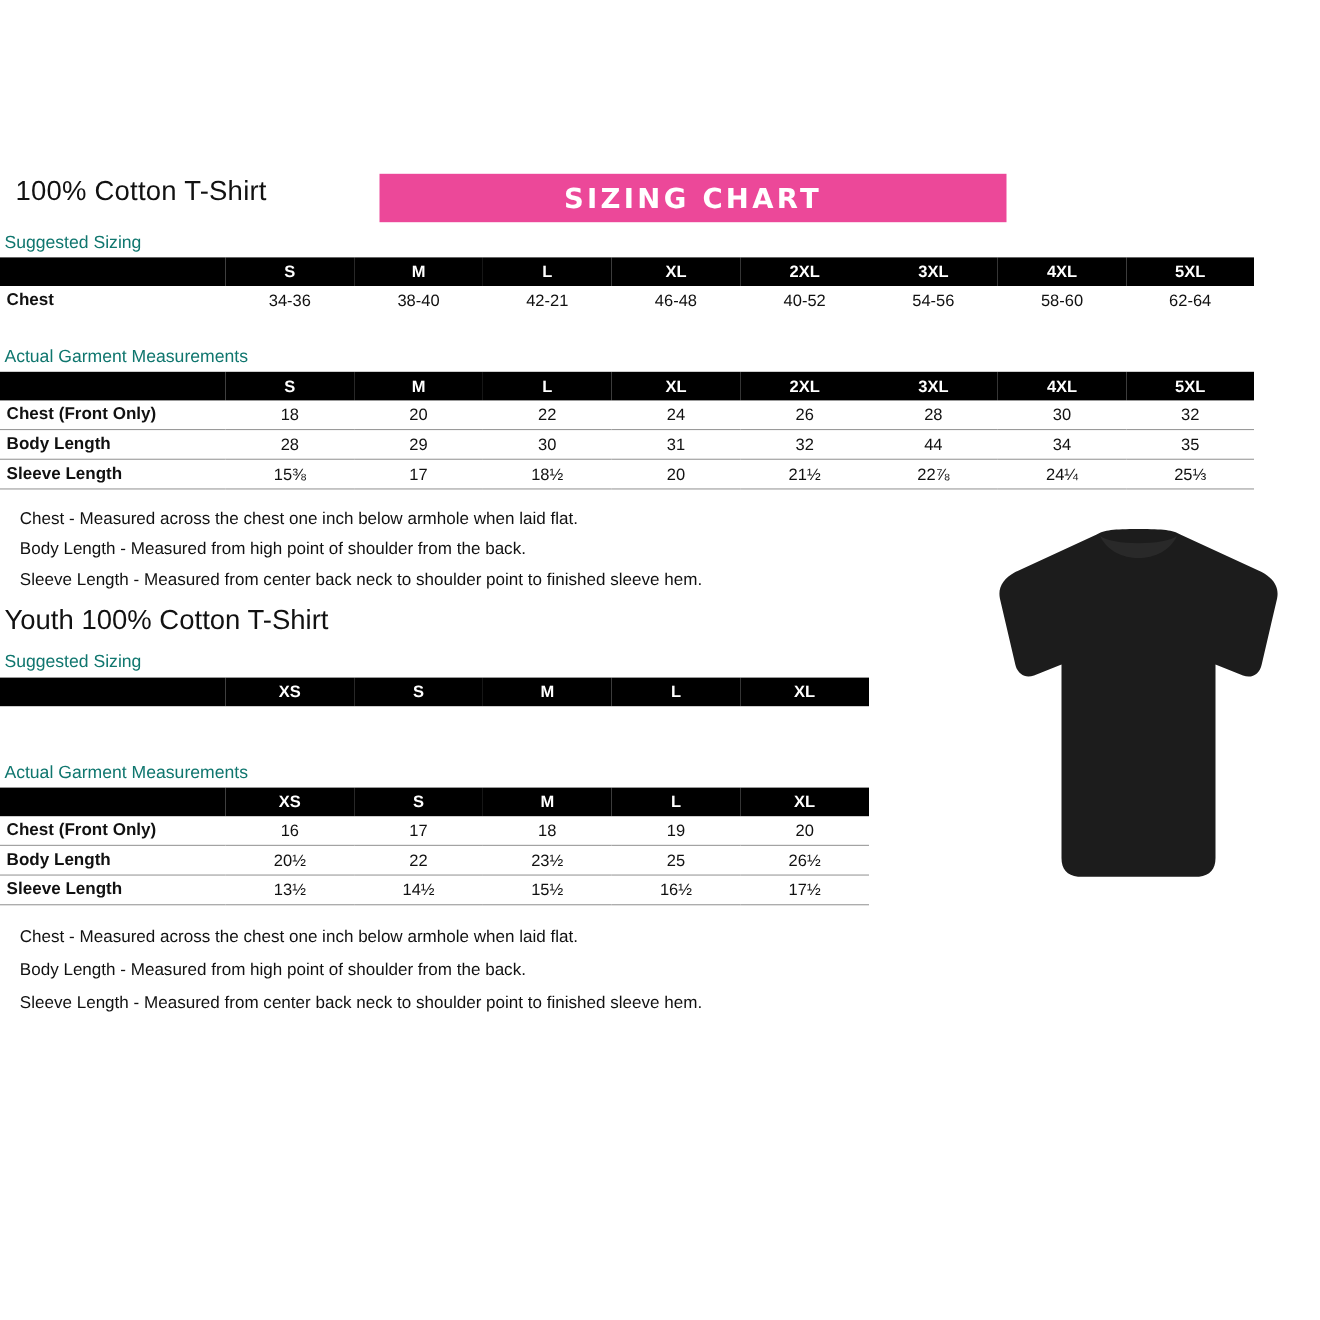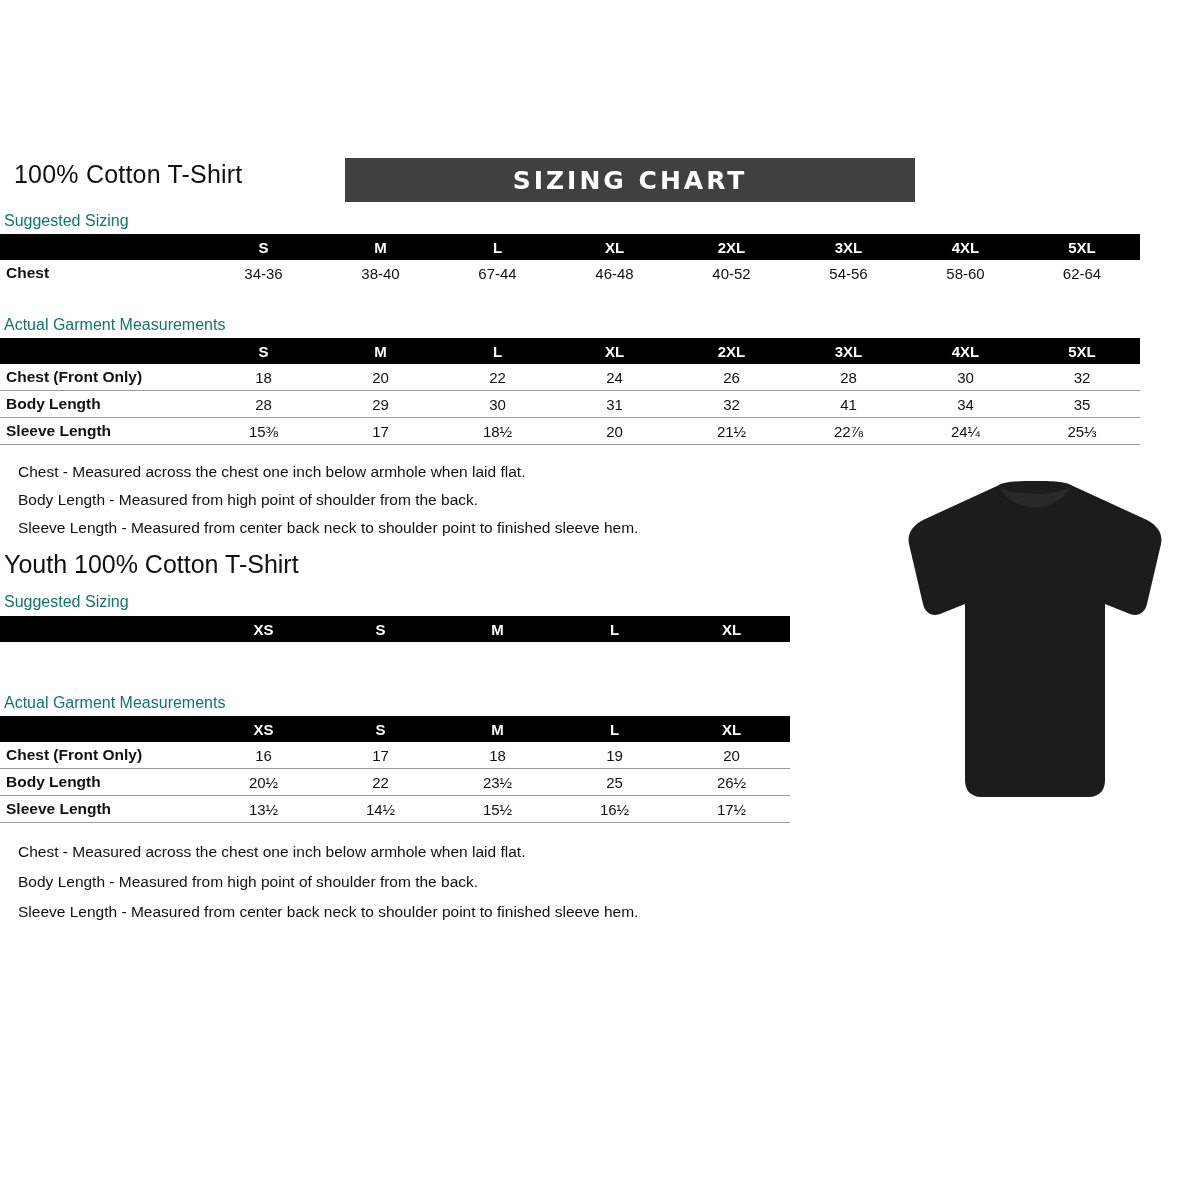--- a/index.html
+++ b/index.html
@@ -38,21 +38,21 @@
     font-weight: 400;
     letter-spacing: 0.2px;
     white-space: nowrap;
   }
   .sizing-banner {
     position: absolute;
     left: 335px;
     top: -2px;
     width: 570px;
     height: 44px;
-    background: #404040;
+    background: #ec4899;
   }
   .sizing-banner span {
     position: absolute;
     left: 0; right: 0;
     top: 8px;
     text-align: center;
     color: #ffffff;
     font-size: 25px;
     font-weight: bold;
     letter-spacing: 3px;
@@ -168,21 +168,21 @@
         <td>XL</td>
         <td>2XL</td>
         <td>3XL</td>
         <td>4XL</td>
         <td>5XL</td>
       </tr>
       <tr class="datarow nol">
         <td class="rowlabel">Chest</td>
         <td>34-36</td>
         <td>38-40</td>
-        <td>67-44</td>
+        <td>42-21</td>
         <td>46-48</td>
         <td>40-52</td>
         <td>54-56</td>
         <td>58-60</td>
         <td>62-64</td>
       </tr>
     </tbody>
   </table>
 
   <div class="sec-label" style="left:4px; top:316px;">Actual Garment Measurements</div>
@@ -222,21 +222,21 @@
         <td>30</td>
         <td>32</td>
       </tr>
       <tr class="datarow">
         <td class="rowlabel">Body Length</td>
         <td>28</td>
         <td>29</td>
         <td>30</td>
         <td>31</td>
         <td>32</td>
-        <td>41</td>
+        <td>44</td>
         <td>34</td>
         <td>35</td>
       </tr>
       <tr class="datarow">
         <td class="rowlabel">Sleeve Length</td>
         <td>15⅜</td>
         <td>17</td>
         <td>18½</td>
         <td>20</td>
         <td>21½</td>

